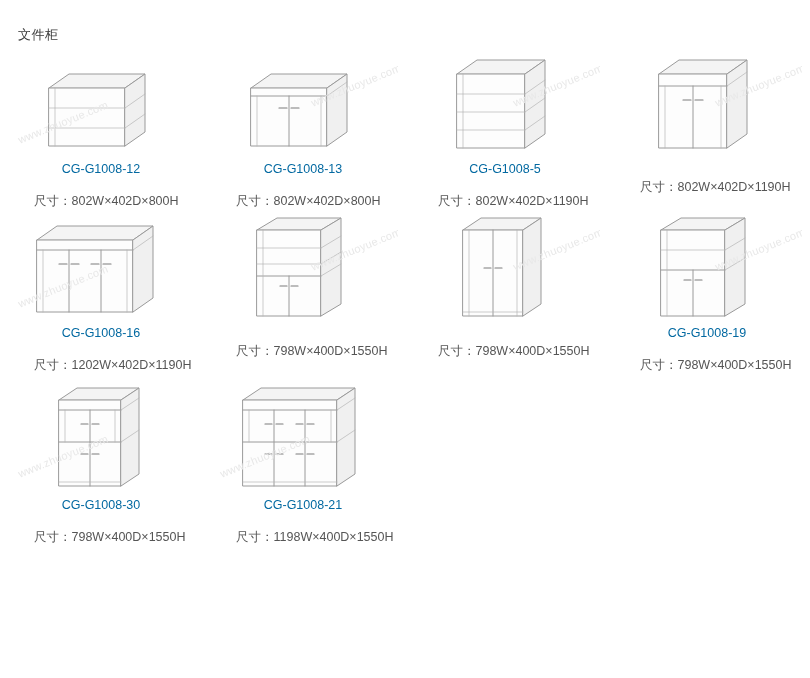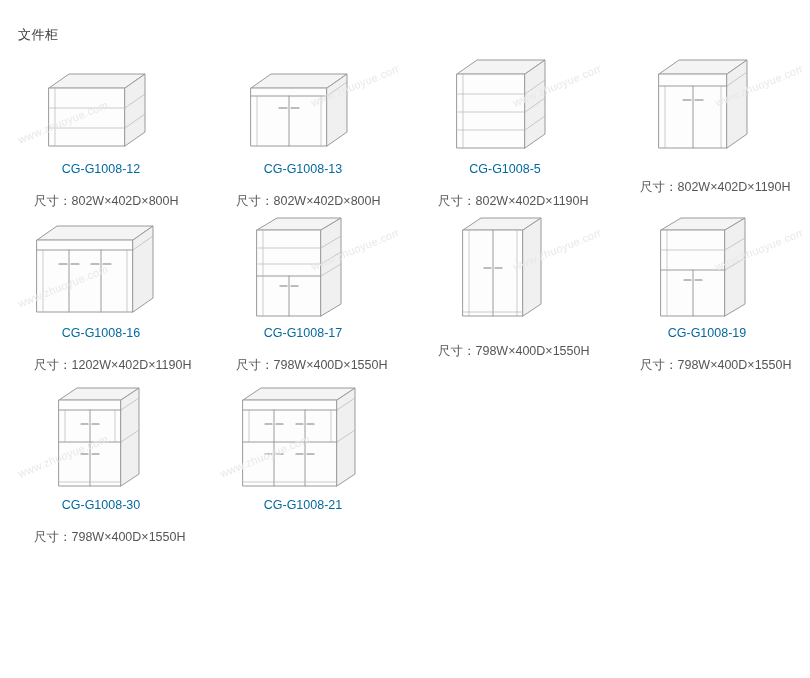--- a/index.html
+++ b/index.html
@@ -229,21 +229,20 @@
           <line class="thin" x1="78" y1="48" x2="98" y2="36"></line>
           <line x1="14" y1="60" x2="78" y2="60"></line>
           <line class="thin" x1="78" y1="60" x2="98" y2="48"></line>
           <line x1="46" y1="60" x2="46" y2="100"></line>
           <line class="handle" x1="37" y1="70" x2="44" y2="70"></line>
           <line class="handle" x1="48" y1="70" x2="55" y2="70"></line>
           <line class="thin" x1="20" y1="14" x2="20" y2="100"></line>
         </svg>
         <div class="watermark wm-b">www.zhuoyue.com</div>
       </div>
-      <div class="code">CG-G1008-17</div>
       <div class="size">尺寸：798W×400D×1550H</div>
     </div>
 
     <div class="cell">
       <div class="thumb">
         <svg class="cab" width="120" height="110" viewBox="0 0 120 110">
           <polygon class="top" points="18,14 36,2 96,2 78,14"></polygon>
           <polygon class="face" points="18,14 78,14 78,100 18,100"></polygon>
           <polygon class="side" points="78,14 96,2 96,88 78,100"></polygon>
           <line x1="48" y1="14" x2="48" y2="100"></line>
@@ -324,16 +323,17 @@
           <line class="handle" x1="74" y1="44" x2="81" y2="44"></line>
           <line class="handle" x1="32" y1="74" x2="39" y2="74"></line>
           <line class="handle" x1="43" y1="74" x2="50" y2="74"></line>
           <line class="handle" x1="63" y1="74" x2="70" y2="74"></line>
           <line class="handle" x1="74" y1="74" x2="81" y2="74"></line>
           <line class="thin" x1="10" y1="102" x2="104" y2="102"></line>
         </svg>
         <div class="watermark wm-a">www.zhuoyue.com</div>
       </div>
       <div class="code">CG-G1008-21</div>
+      <div class="size">尺寸：1198W×400D×1550H</div>
     </div>
 
   </div>
 </div>
 
 </body></html>

